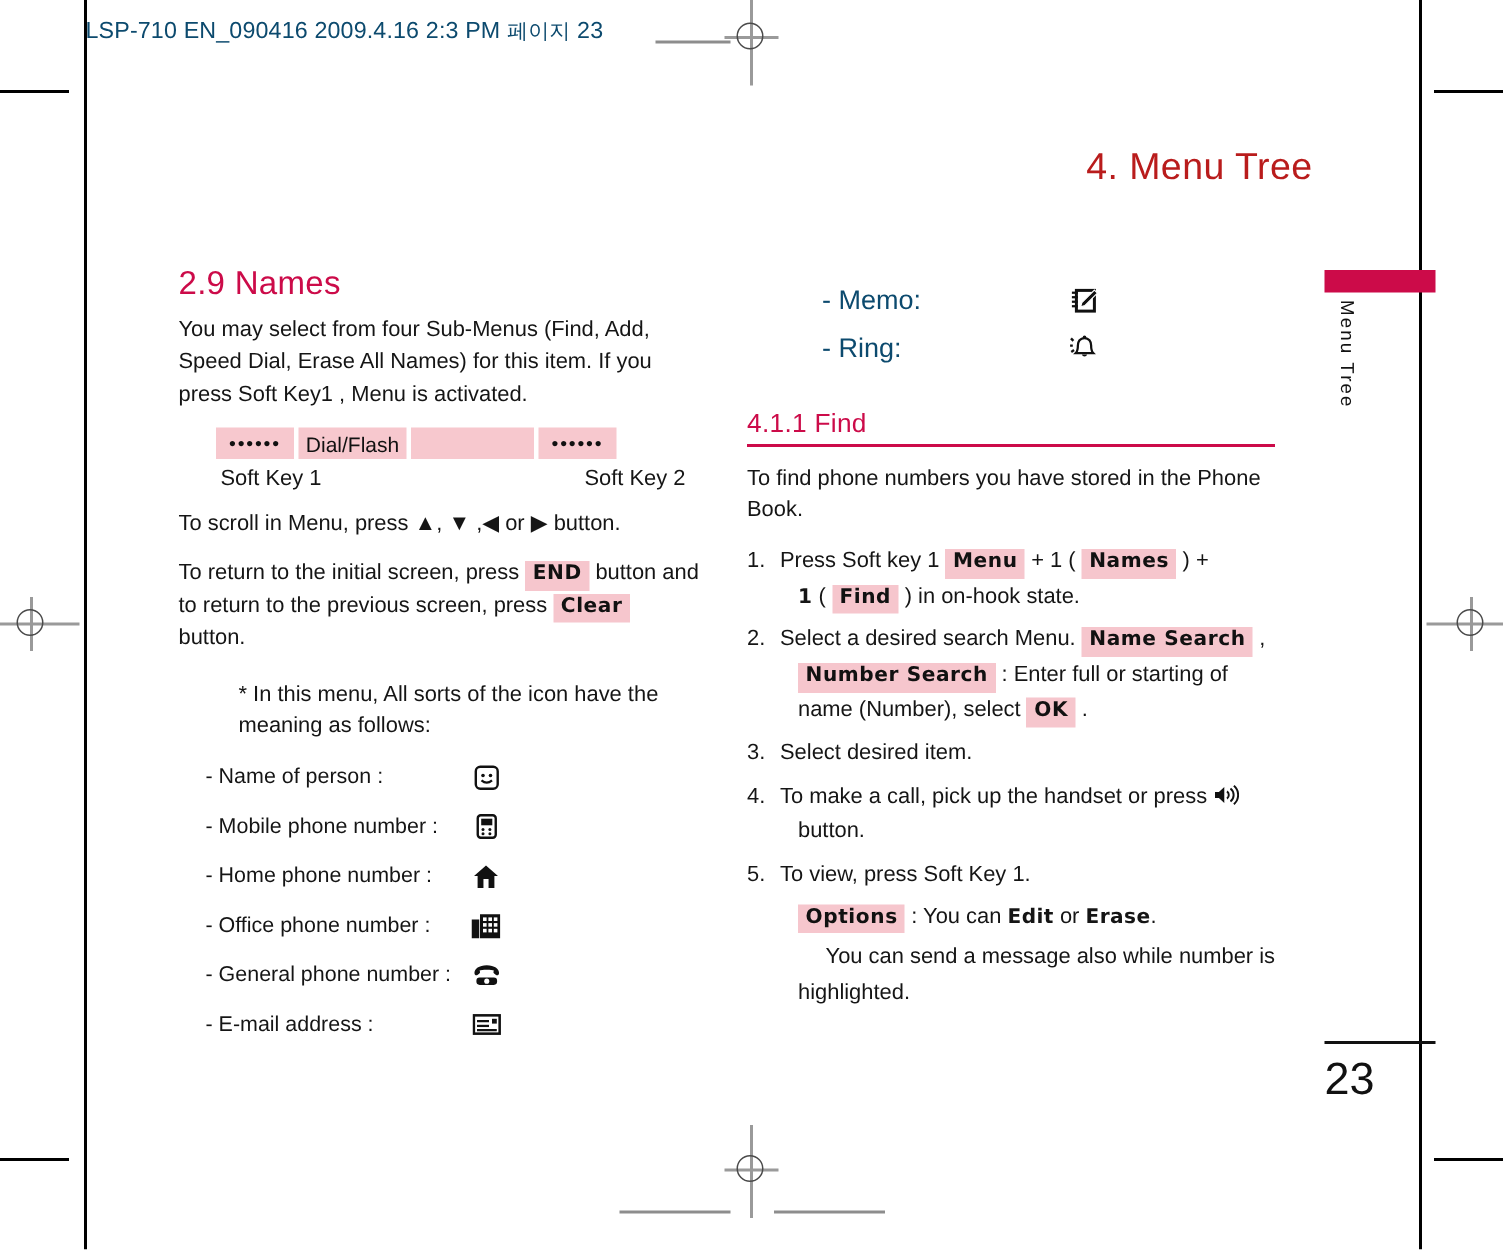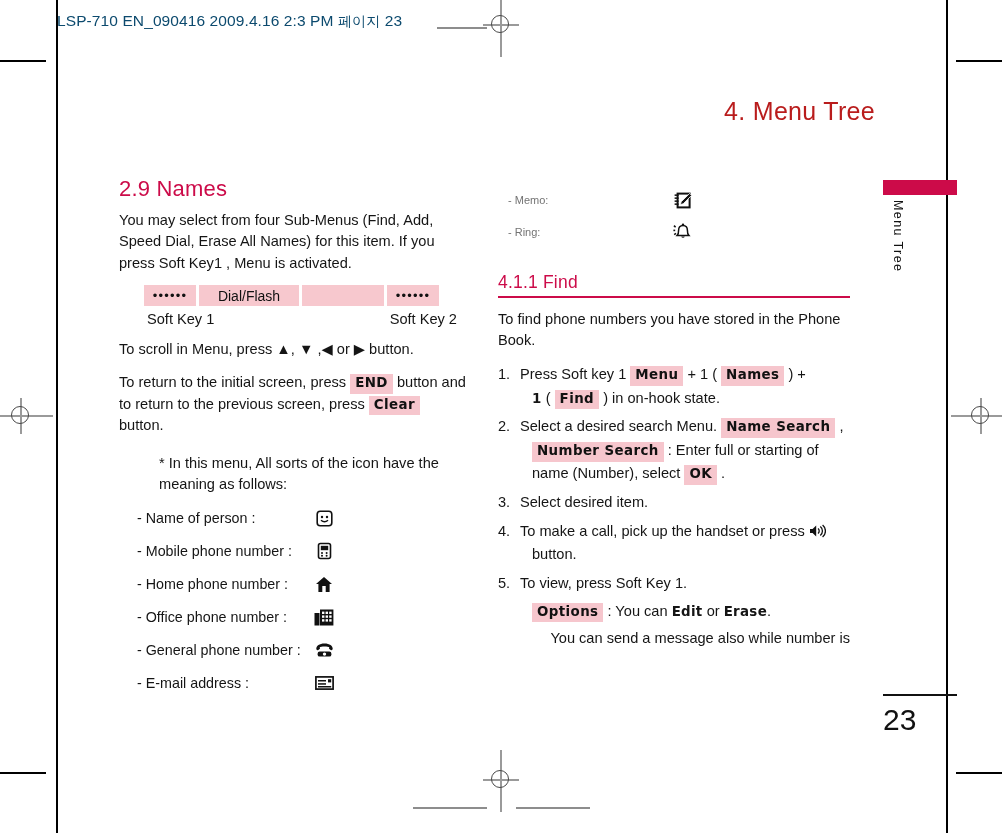--- a/index.html
+++ b/index.html
@@ -72,34 +72,34 @@
     font-family:"DejaVu Sans", sans-serif;font-size:13.4px;
     display:inline-block;line-height:1.25;
   }
   .bold-kw{font-weight:bold;font-family:"DejaVu Sans", sans-serif;font-size:13.4px;letter-spacing:.3px;}
 
   
   .keystrip{display:flex;margin:4px 0 2px 25px;gap:3px;}
   .keycell{background:#f7c8ce;height:21px;display:flex;align-items:center;
     justify-content:center;font-size:14px;color:#111;}
   .kc-dots{width:52px;letter-spacing:1.2px;font-size:13px;}
-  .kc-label{width:100px;}
+  .kc-label{width:72px;}
   .kc-blank{width:82px;}
   .softrow{display:flex;justify-content:space-between;margin:5px 10px 12px 28px;
     font-size:14.6px;color:#151515;}
 
   
   .iconlist{margin:0 0 0 18px;}
   .irow{display:flex;align-items:center;height:33px;}
   .irow .lbl{font-size:14.3px;color:#151515;width:172px;}
   .irow .ico{display:flex;align-items:center;justify-content:center;width:30px;}
 
   
   .irow2{display:flex;align-items:center;height:32px;margin-left:10px;}
-  .irow2 .lbl{font-size:11px;color:#737373;width:160px;}
+  .irow2 .lbl{font-size:18px;color:#0c4a6e;width:160px;margin-left:40px;}
 
   
   ol.steps{margin:8px 0 0 0;padding:0;list-style:none;}
   ol.steps > li{
     font-size:14.6px;line-height:1.62;color:#151515;
     padding-left:22px;position:relative;margin-bottom:5px;
   }
   ol.steps > li .num{position:absolute;left:0;top:0;}
   .sub-line{display:block;padding-left:12px;}
 
@@ -347,16 +347,17 @@
           </g>
         </svg></span>
       <span class="sub-line">button.</span>
     </li>
 
     <li>
       <span class="num">5.</span>
       <span>To view, press Soft Key 1.</span>
       <span class="sub-line" style="margin-top:4px;"><span class="hl-chip">Options</span><span> : You can </span><span class="bold-kw">Edit</span><span> or </span><span class="bold-kw">Erase</span><span>.</span></span>
       <span class="sub-line" style="margin-top:4px;text-align:right;">You can send a message also while number is</span>
+      <span class="sub-line">highlighted.</span>
     </li>
 
   </ol>
 </div>
 
 </body></html>

